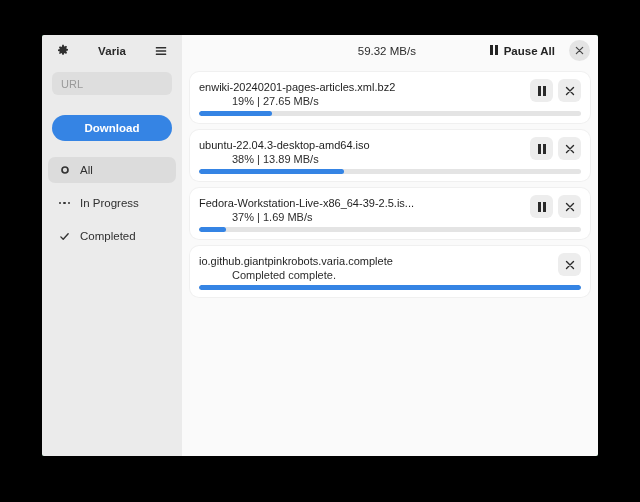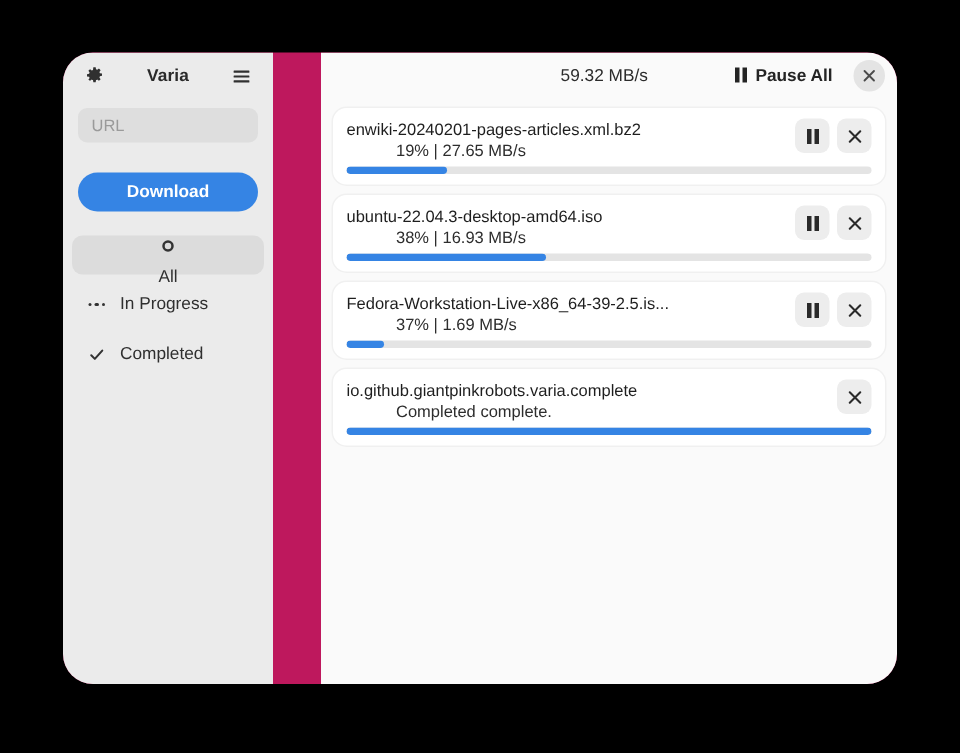--- a/index.html
+++ b/index.html
@@ -6,26 +6,25 @@
   html, body {
     width:640px; height:502px;
     background:#000000;
     font-family:"Liberation Sans", sans-serif;
     overflow:hidden;
   }
   #window {
     position:absolute;
     left:42px; top:35px;
     width:556px; height:421px;
-    background:#be185d;
-    border-radius:20px;
+    background:#15803d;
+    border-radius:2px;
     overflow:hidden;
     display:flex;
     box-shadow:0 2px 10px rgba(0,0,0,0.35);
-    gap:32px;
   }
 
   
   #sidebar {
     width:140px;
     background:#ebebeb;
     display:flex;
     flex-direction:column;
     flex:0 0 140px;
   }
@@ -82,21 +81,21 @@
     display:flex;
     align-items:center;
     gap:9px;
     padding:0 10px;
     border-radius:7px;
     font-size:11.5px;
     color:#2f2f2f;
     cursor:pointer;
     margin-bottom:7px;
   }
-  .filter-item.selected { background:#dcdcdc;flex-direction:column; }
+  .filter-item.selected { background:#dcdcdc; }
   .filter-icon {
     width:13px; height:13px;
     display:flex; align-items:center; justify-content:center;
     color:#333333;
     flex:0 0 13px;
   }
   .dot-row { display:flex; gap:2px; align-items:center; }
   .dot-row i { width:2.5px; height:2.5px; border-radius:50%; background:#333; display:block; }
 
   
@@ -308,21 +307,21 @@
         </div>
         <div class="progress-track">
           <div class="progress-fill" style="width: 19%;"></div>
         </div>
       </div>
 
       <div class="dl-card">
         <div class="dl-row">
           <div class="dl-text">
             <div class="dl-name">ubuntu-22.04.3-desktop-amd64.iso</div>
-            <div class="dl-status">38% | 16.93 MB/s</div>
+            <div class="dl-status">38% | 13.89 MB/s</div>
           </div>
           <div class="dl-actions">
             <div class="act-btn">
               <span class="pause-glyph">
                   <span></span>
                   <span></span>
                 </span>
             </div>
             <div class="act-btn">
               <svg width="10" height="10" viewBox="0 0 10 10" fill="none" stroke="currentColor" stroke-width="1.4" stroke-linecap="round">

